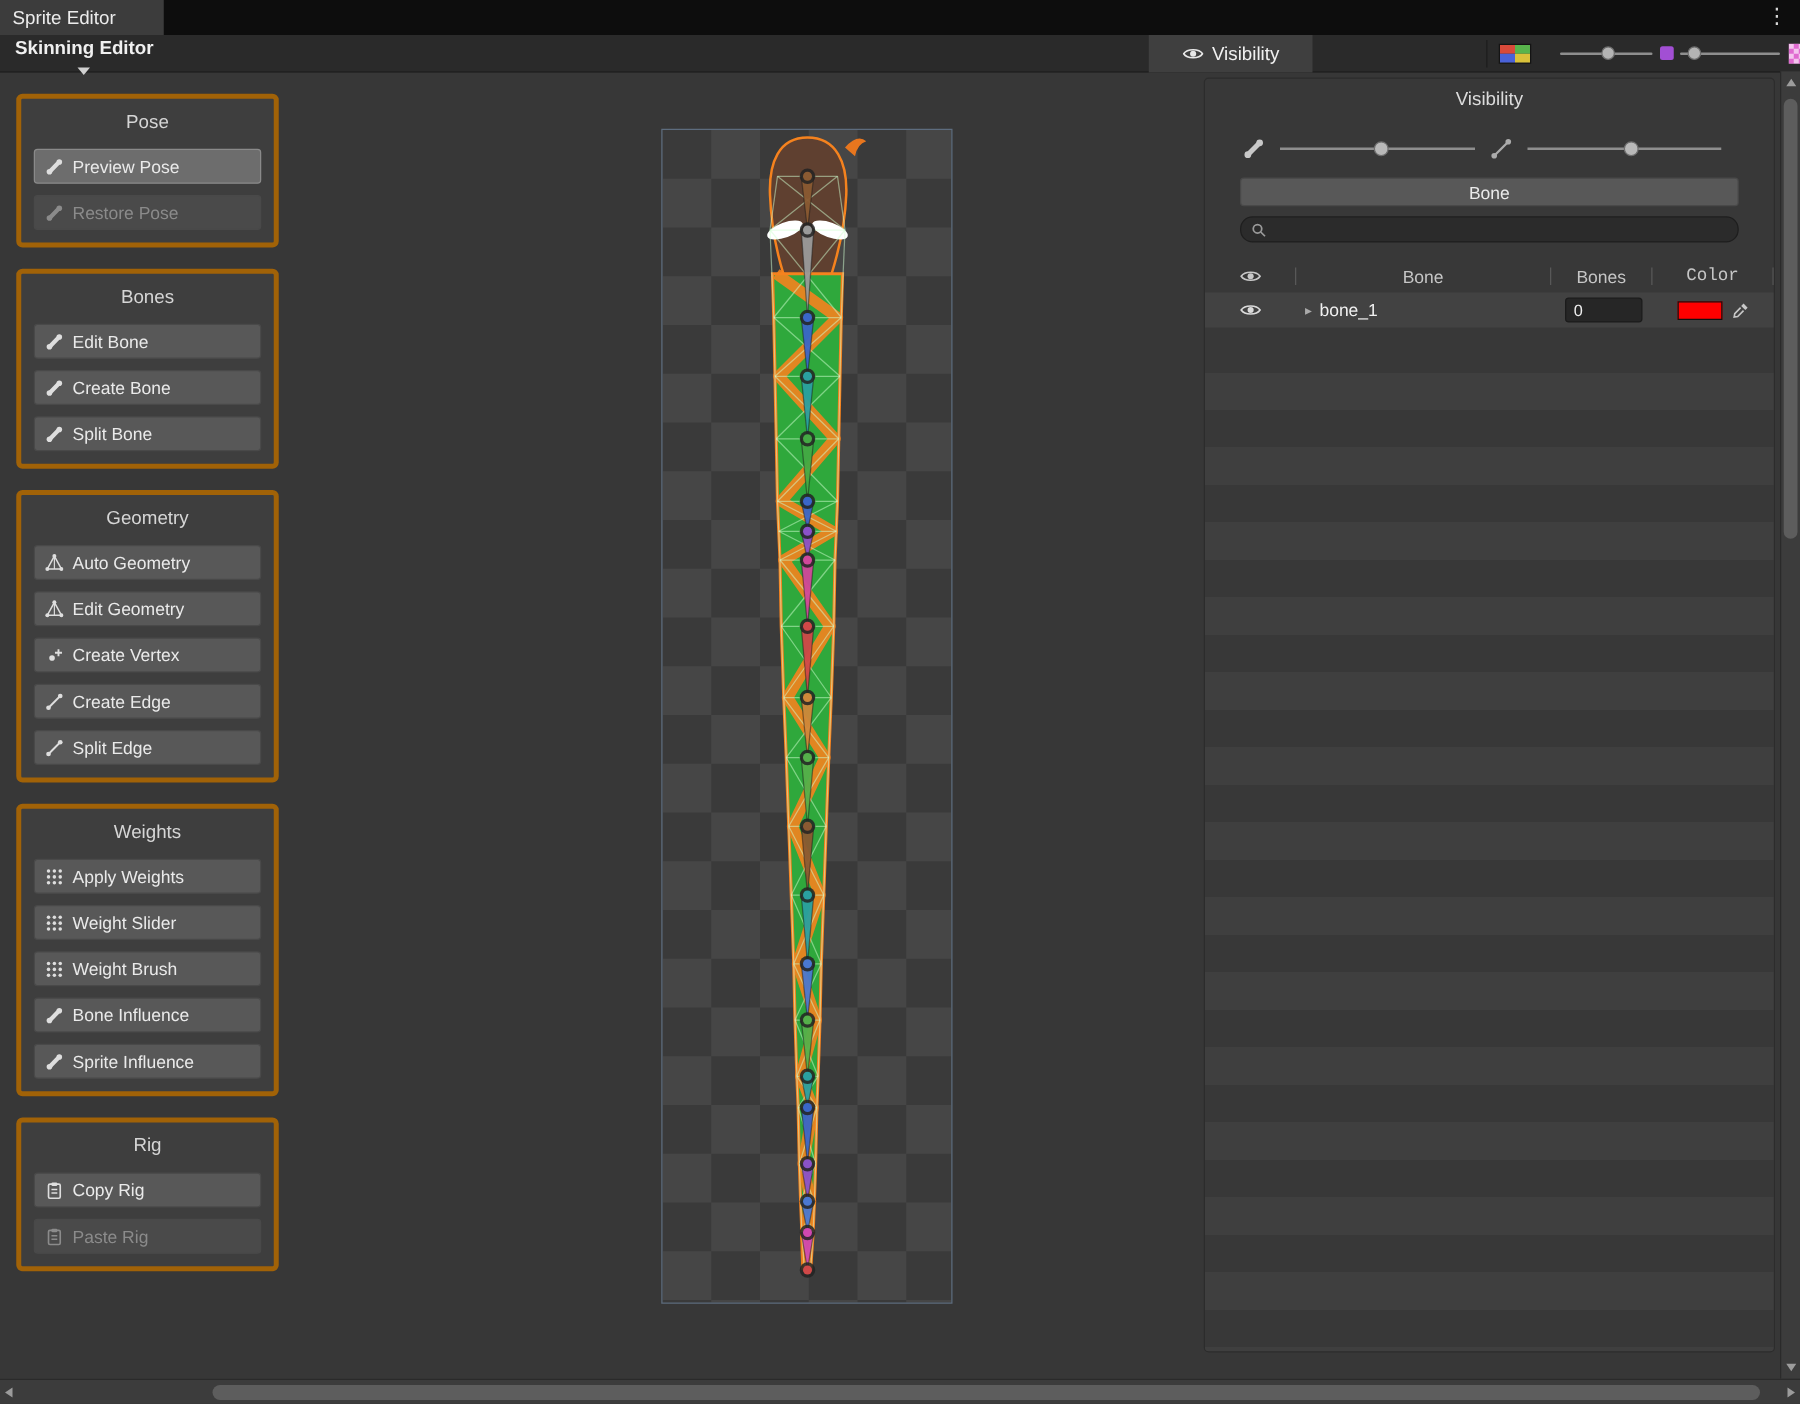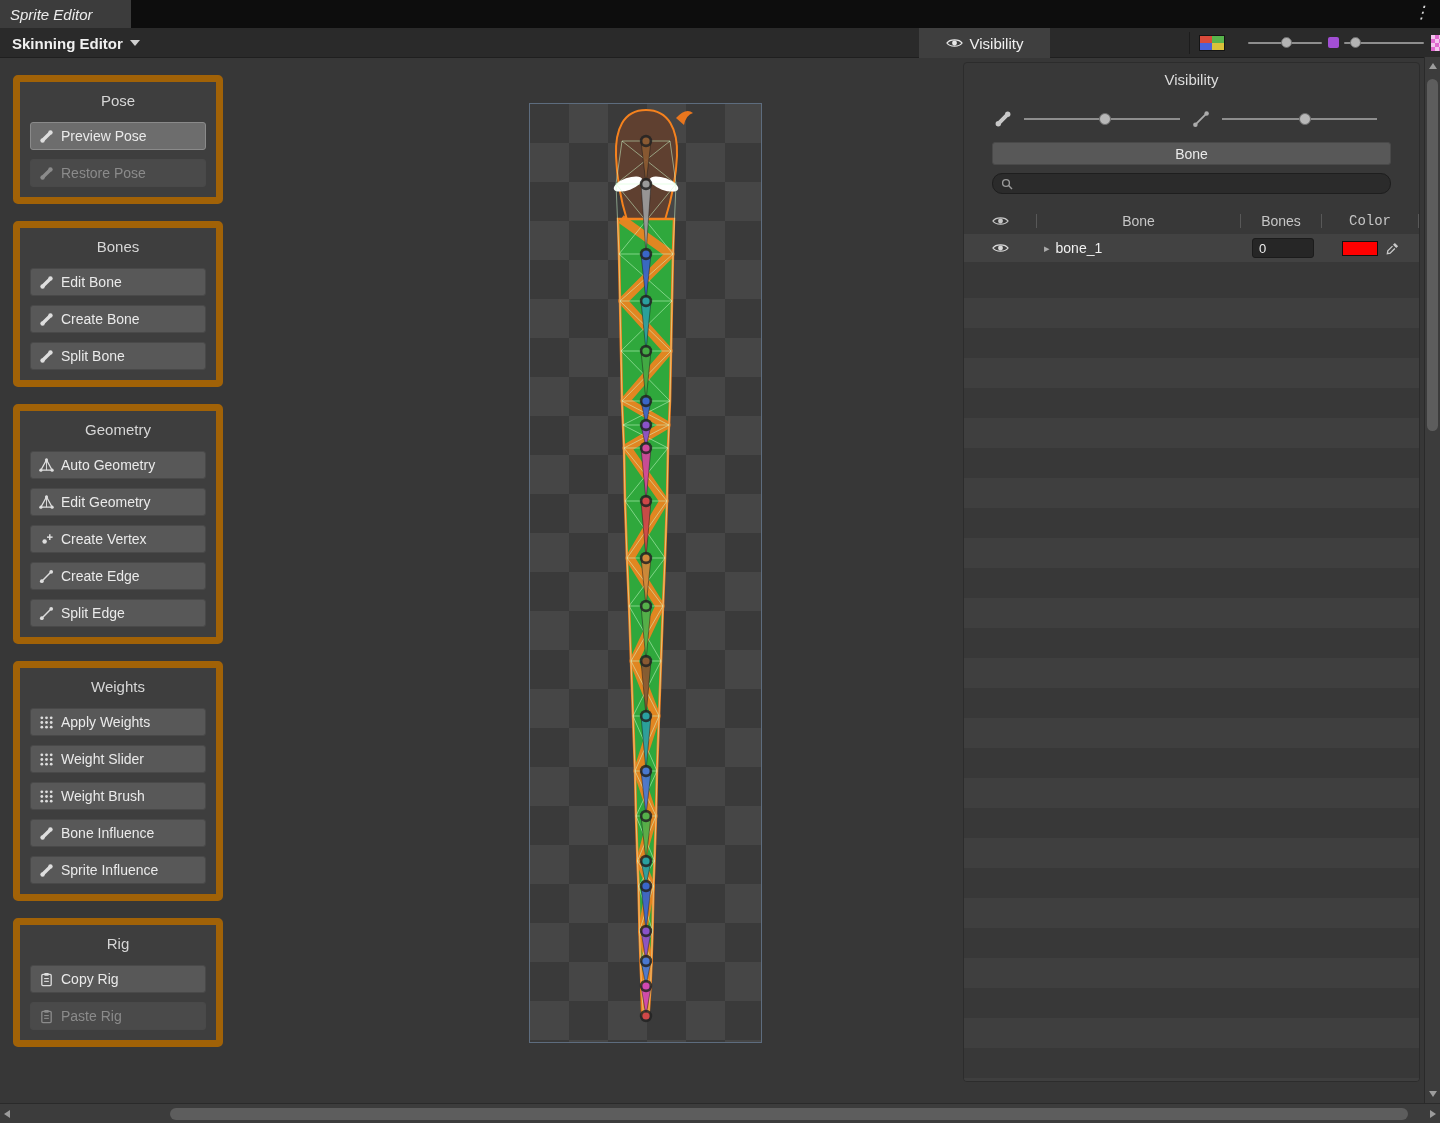--- a/index.html
+++ b/index.html
@@ -1,29 +1,29 @@
 <!DOCTYPE html>
 <html><head>
 <meta charset="utf-8">
 <style>
   * { margin:0; padding:0; box-sizing:border-box; }
   html,body { width:1440px; height:1123px; background:#373737; overflow:hidden;
               font-family:"Liberation Sans", sans-serif; color:#e4e4e4; }
 
   
-  .titlebar { position:absolute; left:0; top:0; width:1440px; height:28px; background:#0d0d0d;font-style:italic; }
+  .titlebar { position:absolute; left:0; top:0; width:1440px; height:28px; background:#0d0d0d; }
   .window-tab { position:absolute; left:0; top:0; width:131px; height:28px; background:#3c3c3c;
                 display:flex; align-items:center; padding-left:10px; font-size:15px; color:#ececec; }
   .kebab { position:absolute; right:10px; top:2px; font-size:17px; color:#d8d8d8; cursor:pointer; letter-spacing:0; }
 
   
   .toolbar { position:absolute; left:0; top:28px; width:1440px; height:30px; background:#2a2a2a;
              border-bottom:1px solid #1f1f1f; }
   .mode-dropdown { position:absolute; left:2px; top:2px; height:26px; padding:0 10px; display:flex;
-                   align-items:center; gap:7px; font-size:15px; font-weight:bold; color:#f0f0f0; cursor:pointer; }
+                   align-items:center; gap:7px; font-size:15px; font-weight:bold; color:#f0f0f0; cursor:pointer;flex-direction:column; }
   .caret { width:0; height:0; border-left:5px solid transparent; border-right:5px solid transparent;
            border-top:6px solid #d0d0d0; }
   .visibility-btn { position:absolute; left:919px; top:0; width:131px; height:30px; background:#3f3f3f;
                     display:flex; align-items:center; justify-content:center; gap:7px; font-size:15px;
                     color:#f0f0f0; cursor:pointer; }
   .tb-btn { position:absolute; top:0; height:44px; display:flex; align-items:center; justify-content:center;
             font-size:15px; cursor:pointer;margin-top:48px; }
   .tb-btn.revert { left:1056px; width:64px; color:#8d8d8d; }
   .tb-btn.apply  { left:1126px; width:58px; color:#f9a8d4; }
   .tb-sep { position:absolute; left:1189px; top:4px; width:1px; height:22px; background:#1c1c1c; }
@@ -37,21 +37,21 @@
                      border:1px solid #6e6e6e; }
   .tb-slider.s1 { left:1248px; width:74px; }
   .tb-slider.s2 { left:1344px; width:80px; } 
   .icon-purple { position:absolute; left:1328px; top:9px; width:11px; height:11px; background:#a24fd4;
                  border-radius:2px; cursor:pointer; }
   .icon-pink { position:absolute; left:1431px; top:7px; width:9px; height:16px; cursor:pointer;
                background:repeating-conic-gradient(#e06ad0 0% 25%, #f4c4ee 0% 50%); background-size:8px 8px; }
 
   
   .tools { position:absolute; left:13px; top:75px; width:210px; }
-  .tool-group { background:#3e3e3e; border:7px solid #a16207; border-radius:5px;
+  .tool-group { background:#3e3e3e; border:4px solid #a16207; border-radius:5px;
                 padding:10px 10px 1px 10px; margin-bottom:17px; }
   .tool-group h3 { font-size:15px; font-weight:normal; color:#d6d6d6; text-align:center; margin-bottom:13px; }
   .tool-btn { display:flex; align-items:center; gap:7px; width:100%; height:28px; margin-bottom:9px;
               background:#585858; border:1px solid #494949; border-radius:3px; padding:0 8px;
               font-family:"Liberation Sans",sans-serif; font-size:14px; color:#eaeaea; cursor:pointer; text-align:left; }
   .tool-btn .ticon { width:15px; height:15px; flex:0 0 15px; color:#dedede; }
   .tool-btn.active { background:#6d6d6d; border-color:#8a8a8a; }
   .tool-btn.disabled { background:#4a4a4a; color:#8b8b8b; cursor:default; }
   .tool-btn.disabled .ticon { color:#8b8b8b; }
   .tool-btn span { white-space:nowrap; }

